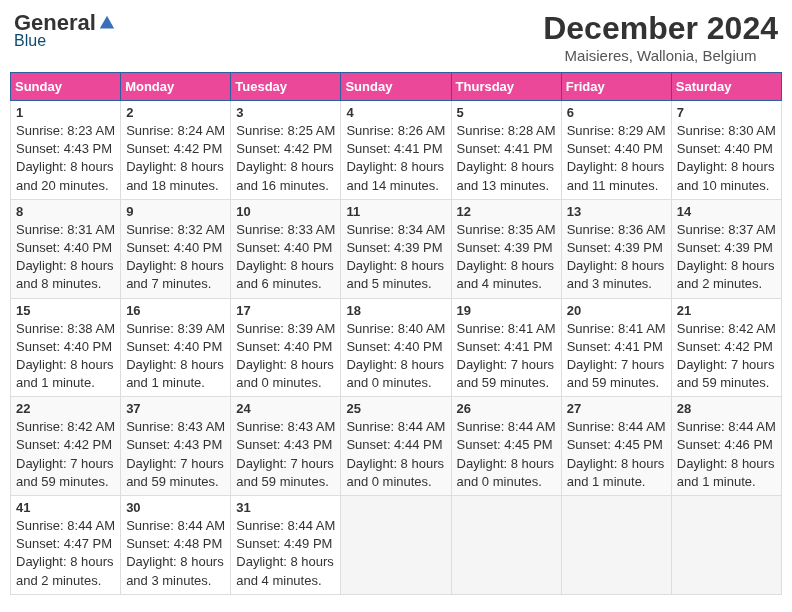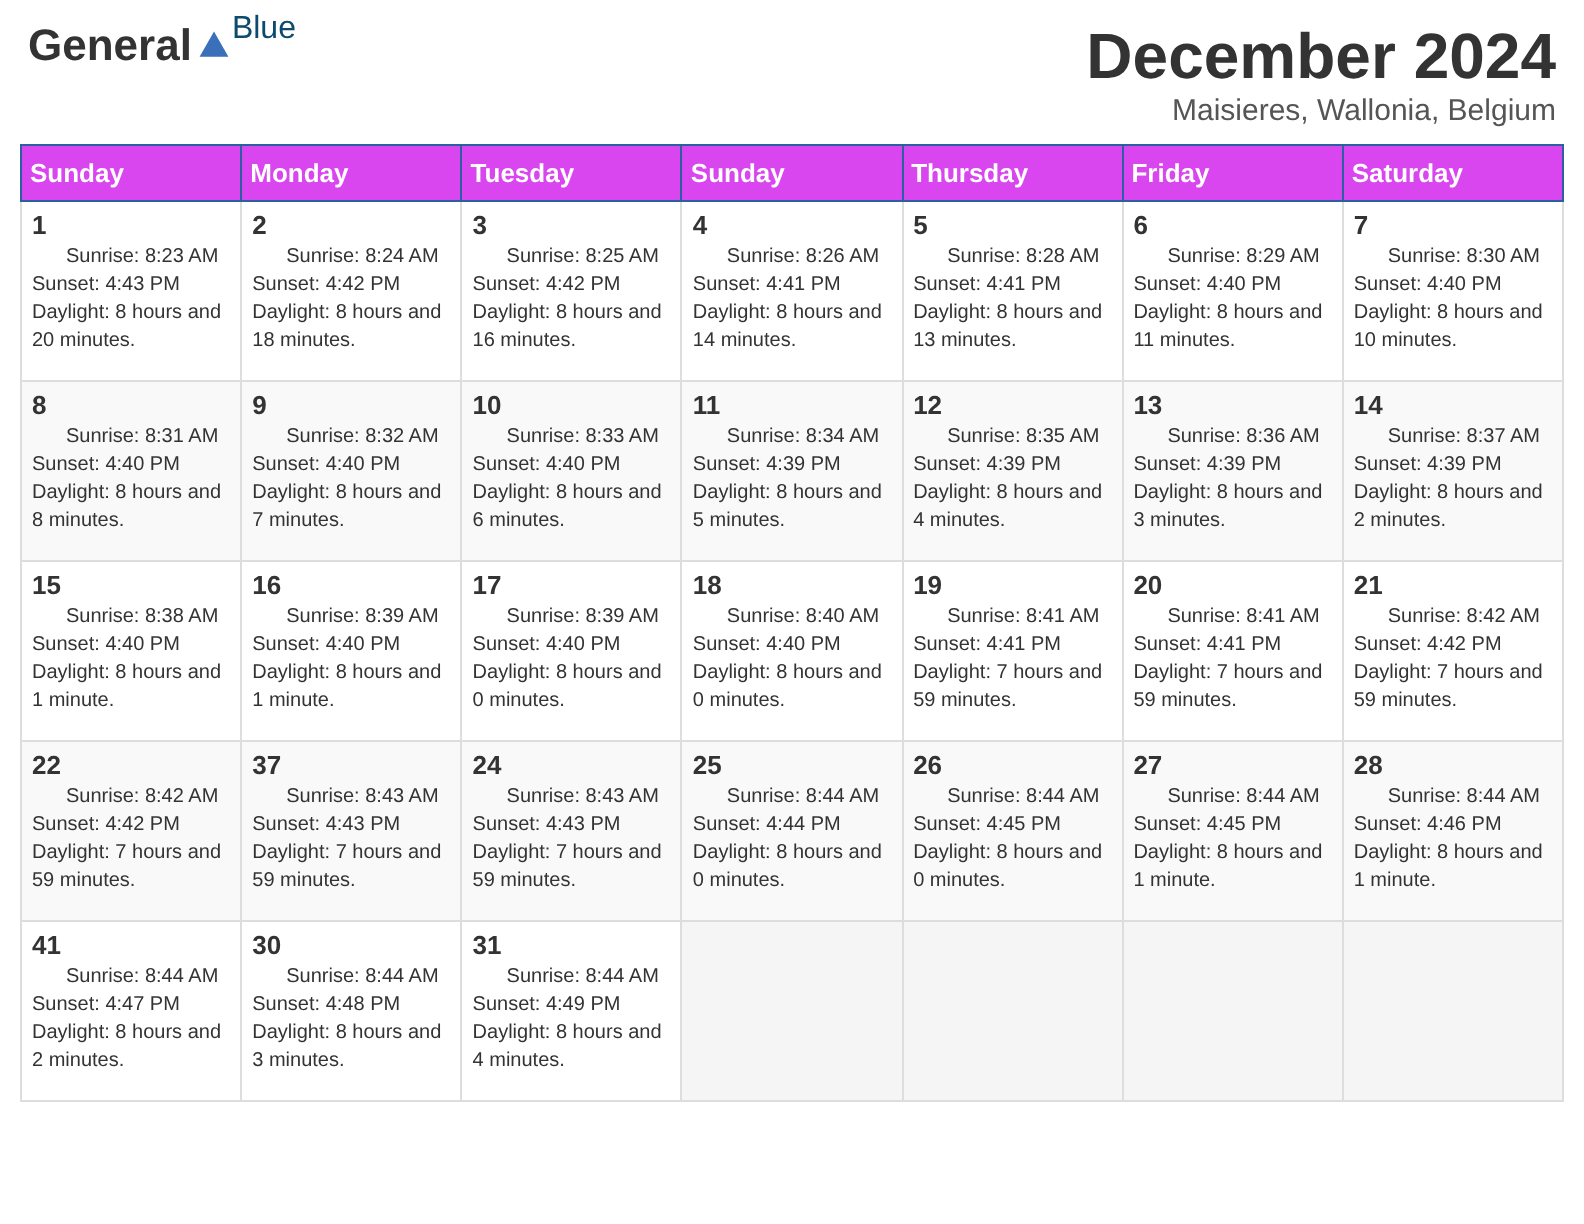--- a/index.html
+++ b/index.html
@@ -12,55 +12,55 @@
     }
     .header {
       display: flex;
       justify-content: space-between;
       align-items: flex-start;
       margin-bottom: 8px;
       padding: 0 4px;
     }
     .logo {
       display: flex;
-      flex-direction: row;
+      flex-direction: column;
       align-items: flex-start;
     }
     .logo-text {
       display: flex;
       align-items: center;
       font-size: 22px;
       font-weight: bold;
       color: #333;
     }
     .logo-general { color: #333; }
     .logo-icon {
       width: 18px;
       height: 18px;
       margin-left: 2px;
     }
     .title-section {
-      text-align: right;
+      text-align: center;
     }
     .month-title {
       font-size: 32px;
       font-weight: bold;
       color: #333;
     }
     .location {
       font-size: 15px;
       color: #555;
     }
     .calendar {
       width: 100%;
       border-collapse: collapse;
       border: 1px solid #ccc;
     }
     .calendar th {
-      background-color: #d946ef;
+      background-color: #ec4899;
       color: #fff;
       font-size: 13px;
       font-weight: bold;
       padding: 6px 4px;
       text-align: left;
       border: 1px solid #2a5fa0;
     }
     .calendar td {
       vertical-align: top;
       padding: 4px 5px;
@@ -75,24 +75,23 @@
       background: #f9f9f9;
     }
     .day-number {
       font-size: 13px;
       font-weight: bold;
       color: #333;
       display: block;
       margin-bottom: 2px;
     }
     .day-info {
-      font-size: 10px;
+      font-size: 13px;
       color: #333;
       line-height: 1.4;
-      margin-left: 17px;
     }
     .empty-cell {
       background: #f5f5f5 !important;
     }
   </style>
 </head>
 <body>
 
 <div class="header">
   <div class="logo">

